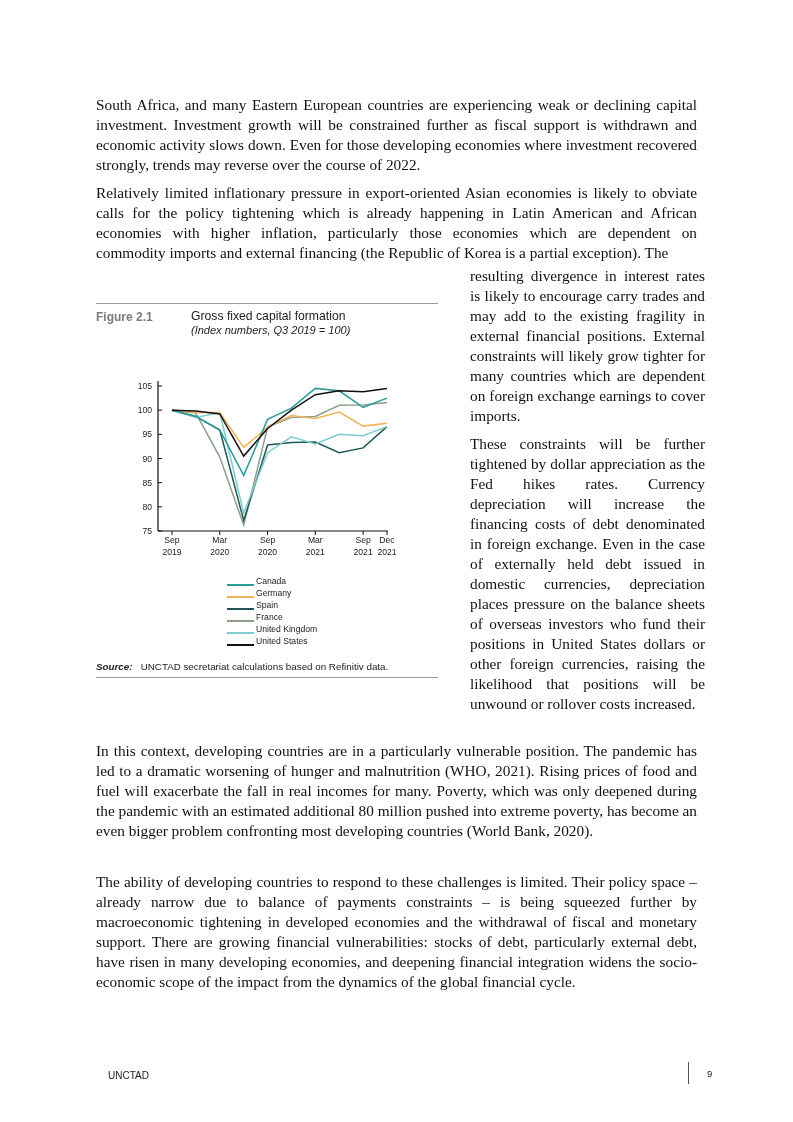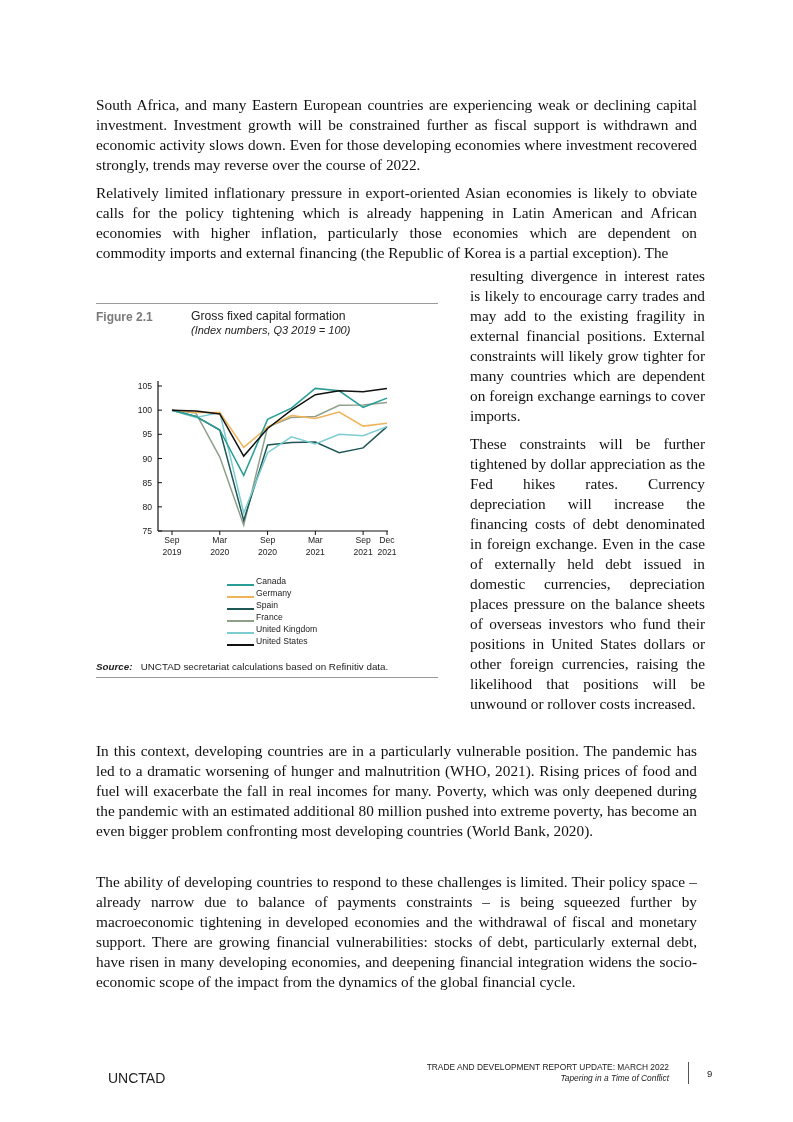--- a/index.html
+++ b/index.html
@@ -20,21 +20,21 @@
   .fig-subtitle { position: absolute; left: 95px; top: 21px; font-size: 11px; font-style: italic; color: #222; }
   .chart-svg { position: absolute; left: 0; top: 60px; }
   .legend { position: absolute; left: 131px; top: 271px; }
   .legend-item { display: flex; align-items: flex-end; height: 12px; font-size: 8.6px; color: #222; }
   .legend-swatch { width: 27px; height: 2px; margin-right: 2px; }
   .source { position: absolute; left: 0; top: 358px; font-size: 9.8px; color: #222; white-space: nowrap; }
   .source b { font-style: italic; }
   .fig-bottomline { position: absolute; left: 0; top: 374px; width: 342px; height: 1px; background: #9a9a9a; }
 
   
-  .footer-left { position: absolute; left: 108px; top: 1070px; font-size: 14px; color: #222; }
+  .footer-left { position: absolute; left: 108px; top: 1070px; font-size: 10px; color: #222; }
   .footer-right { position: absolute; right: 124px; top: 1062px; text-align: right; font-size: 8.4px; color: #222; line-height: 11px; }
   .footer-right .sub { font-style: italic; }
   .footer-divider { position: absolute; left: 688px; top: 1062px; width: 1px; height: 22px; background: #555; }
   .page-number { position: absolute; left: 707px; top: 1068px; font-size: 9.5px; color: #222; }
 </style>
 </head>
 <body>
 
 <div class="page">
 
@@ -119,19 +119,15 @@
           <span class="legend-swatch" style="background: rgb(17, 17, 17);"></span>
           <span>United States</span>
         </div>
       </div>
 
     <div class="source"><b>Source:</b>&nbsp;&nbsp; <span>UNCTAD secretariat calculations based on Refinitiv data.</span></div>
     <div class="fig-bottomline"></div>
   </div>
 
   <div class="footer-left sans">UNCTAD</div>
-  <div class="footer-right sans">
-    <div>TRADE AND DEVELOPMENT REPORT UPDATE: MARCH 2022</div>
-    <div class="sub">Tapering in a Time of Conflict</div>
-  </div>
   <div class="footer-divider"></div>
   <div class="page-number sans">9</div>
 </div>
 
 </body></html>

